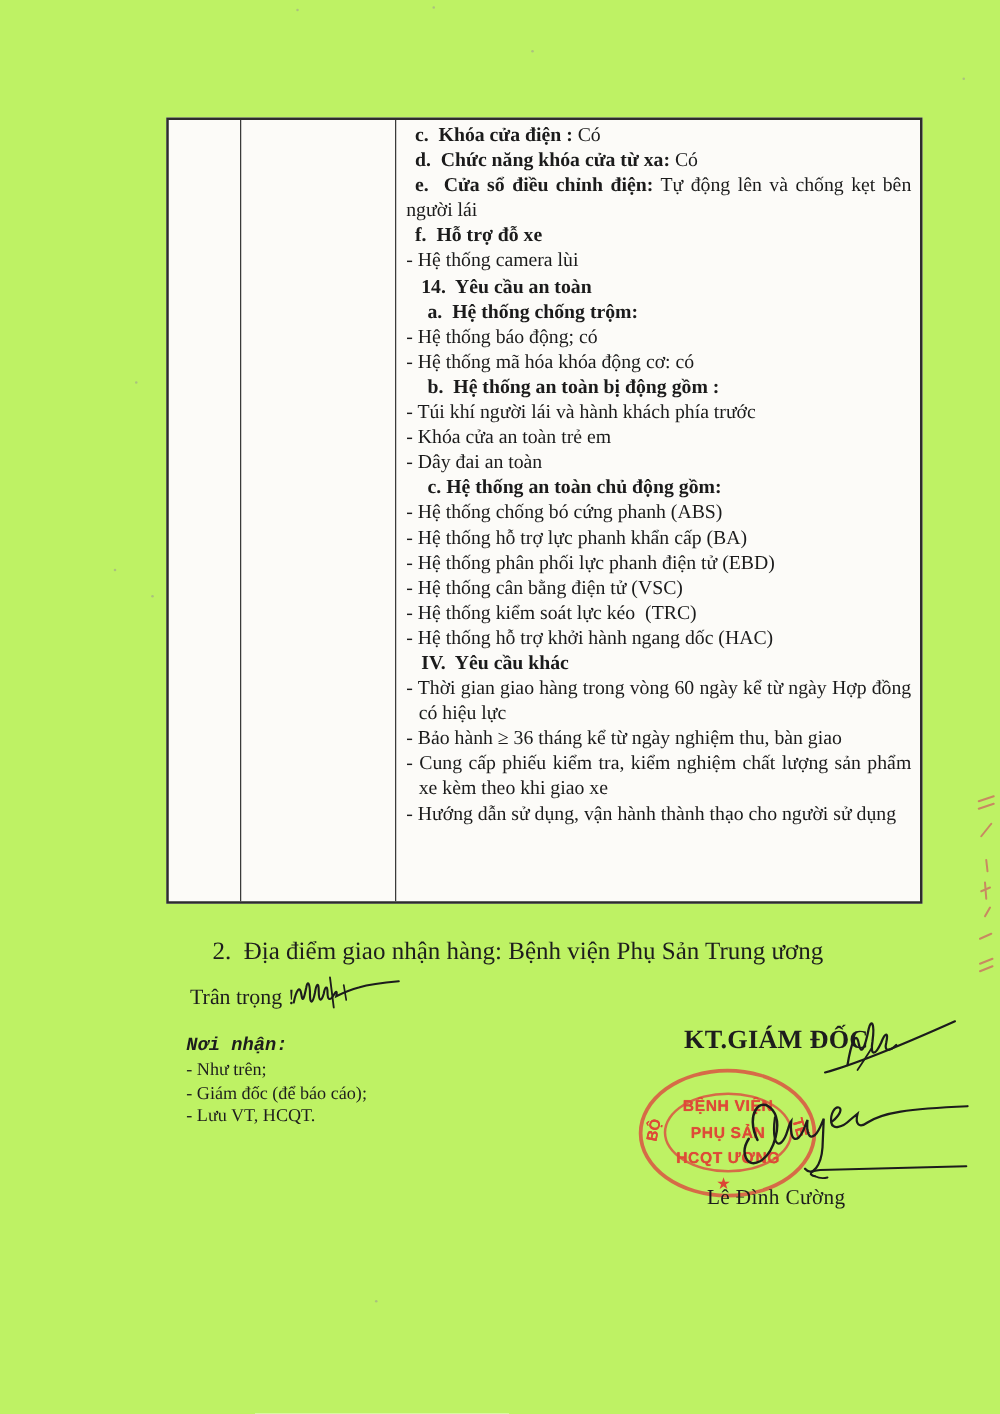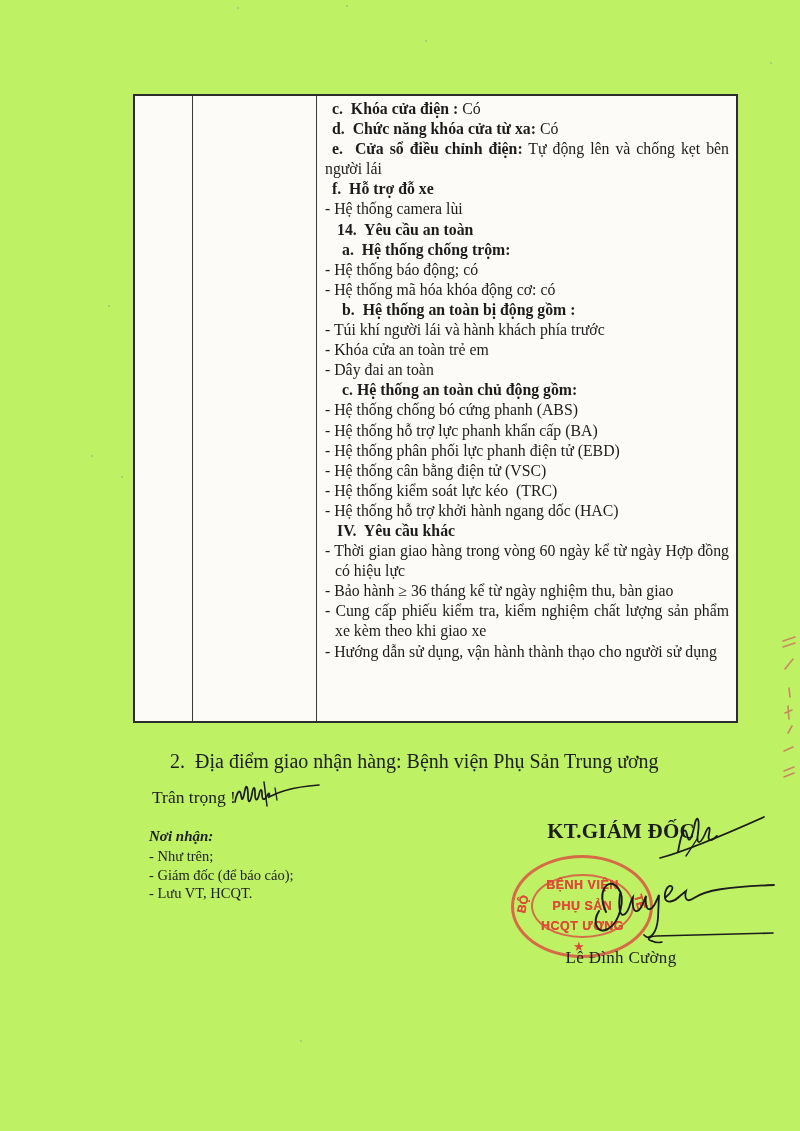--- a/index.html
+++ b/index.html
@@ -20,21 +20,21 @@
   .ln b{font-weight:700;}
   .l1{text-indent:7px;}
   .l2{text-indent:17px;}
   .n{text-indent:12px;}
   .dj{padding-left:10px;text-indent:-10px;text-align:justify;}
   .j{text-align:justify;}
   
   .point2{position:absolute;left:155px;top:750px;font-size:20px;margin-left:15px;}
   .closing{position:absolute;left:142px;top:787px;font-size:17.5px;margin-left:10px;}
   .recipients{position:absolute;left:149px;top:828px;}
-  .rec-h{font-size:15px;font-weight:700;font-style:italic;margin-bottom:2px;}
+  .rec-h{font-size:15px;font-weight:700;font-style:italic;margin-bottom:2px;font-family:Liberation Mono, monospace;}
   .rec-i{font-size:14.5px;line-height:18.5px;}
   .sig-titles{position:absolute;left:535px;top:820px;width:172px;text-align:center;}
   .sig-titles div{font-size:21px;font-weight:700;line-height:23px;letter-spacing:.2px;text-align:center;}
   .signer-name{position:absolute;left:535px;top:948px;width:172px;text-align:center;
     font-size:17px;font-weight:400;letter-spacing:.3px;}
   
   .stamp{position:absolute;left:511px;top:855px;width:142px;height:103px;pointer-events:none;}
   .stamp .outer{position:absolute;left:0;top:0;width:100%;height:100%;
     border:3px solid rgba(219,83,66,.85);border-radius:50%;box-sizing:border-box;}
   .stamp .inner{position:absolute;left:20px;top:19px;width:103px;height:64px;

